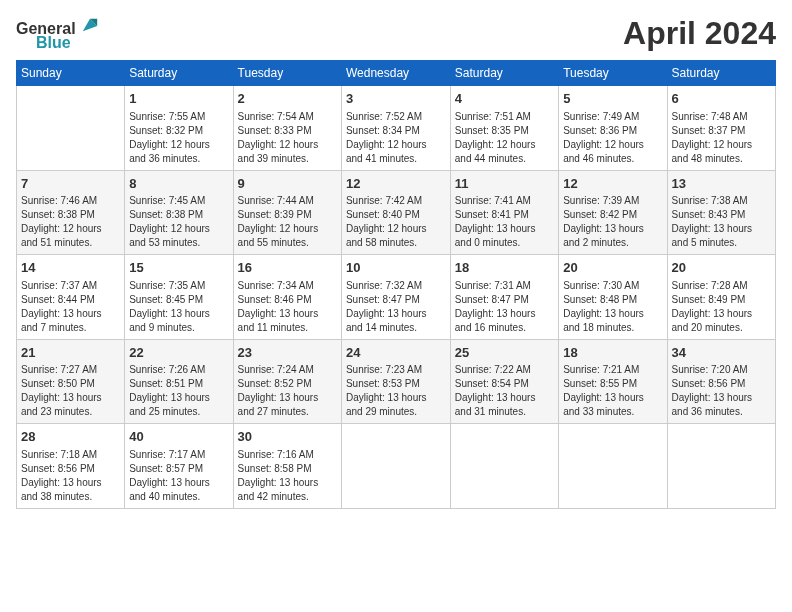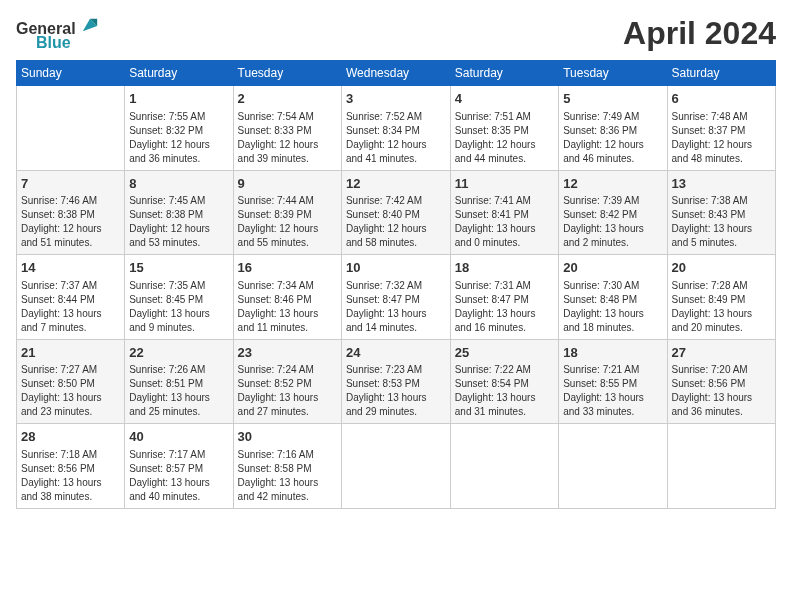--- a/index.html
+++ b/index.html
@@ -236,21 +236,21 @@
           </td>
           <td>
             <span class="day-number">25</span>
             <div class="day-info">Sunrise: 7:22 AM<br>Sunset: 8:54 PM<br>Daylight: 13 hours and 31 minutes.</div>
           </td>
           <td>
             <span class="day-number">18</span>
             <div class="day-info">Sunrise: 7:21 AM<br>Sunset: 8:55 PM<br>Daylight: 13 hours and 33 minutes.</div>
           </td>
           <td>
-            <span class="day-number">27</span>
+            <span class="day-number">34</span>
             <div class="day-info">Sunrise: 7:20 AM<br>Sunset: 8:56 PM<br>Daylight: 13 hours and 36 minutes.</div>
           </td>
         </tr>
         <tr class="row-white">
           <td>
             <span class="day-number">28</span>
             <div class="day-info">Sunrise: 7:18 AM<br>Sunset: 8:56 PM<br>Daylight: 13 hours and 38 minutes.</div>
           </td>
           <td>
             <span class="day-number">40</span>

